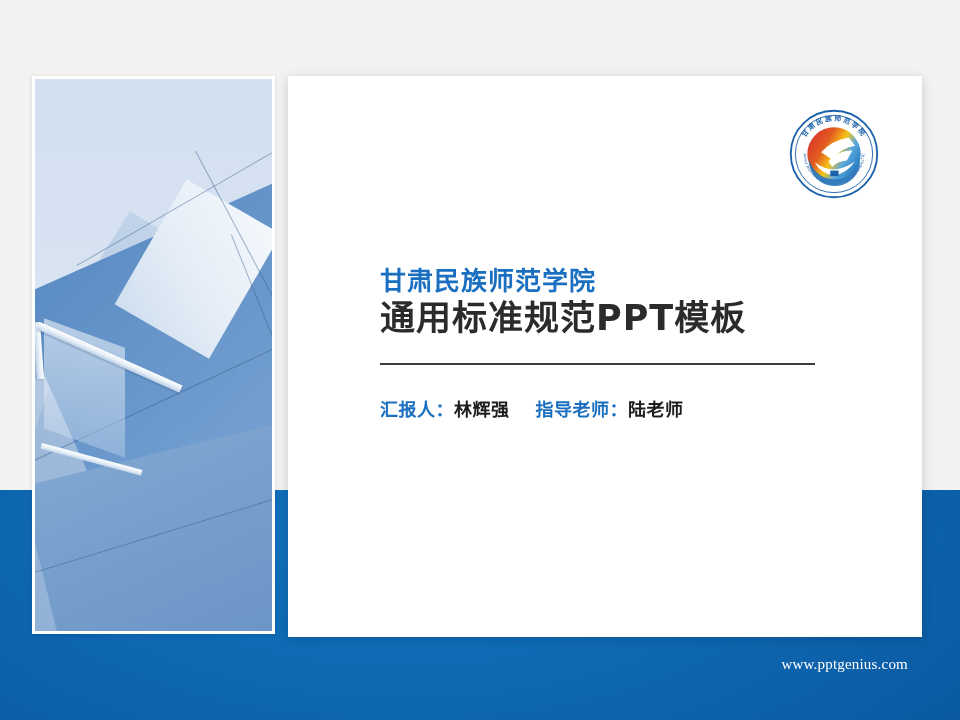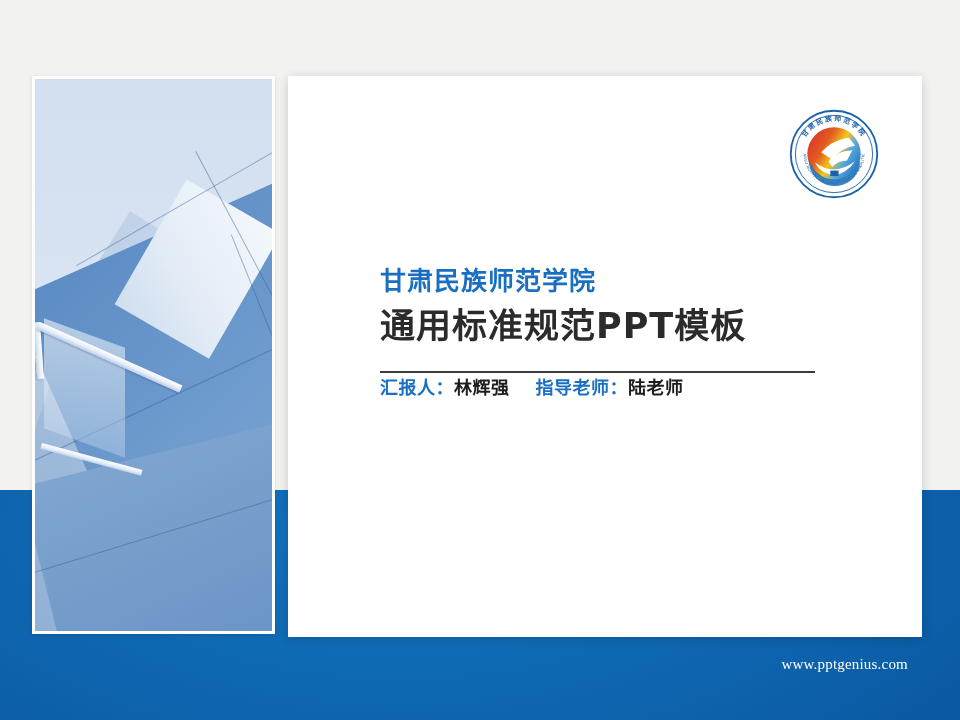--- a/index.html
+++ b/index.html
@@ -207,31 +207,32 @@
     line-height: 1.2;
     font-family: "DejaVu Sans", "Liberation Sans", sans-serif;
     white-space: nowrap;
   }
   .title-main {
     color: #2b2b2b;
     font-size: 35px;
     font-weight: bold;
     letter-spacing: 1px;
     line-height: 1.25;
-    margin-top: 8px;
+    margin-top: 0;
     font-family: "DejaVu Sans", "Liberation Sans", sans-serif;
     white-space: nowrap;
   }
   .divider {
     margin-top: 22px;
     width: 435px;
     height: 2px;
     background: #3c3c3c;
   }
   .meta-row {
+    margin-top: 30px;
     font-size: 18px;
     font-weight: bold;
     letter-spacing: 0.5px;
     white-space: nowrap;
     font-family: "DejaVu Sans", "Liberation Sans", sans-serif;
   }
   .meta-label { color: #1a6fc0; }
   .meta-value { color: #1d1d1d; }
   .meta-gap { display: inline-block; width: 26px; }
 </style>

